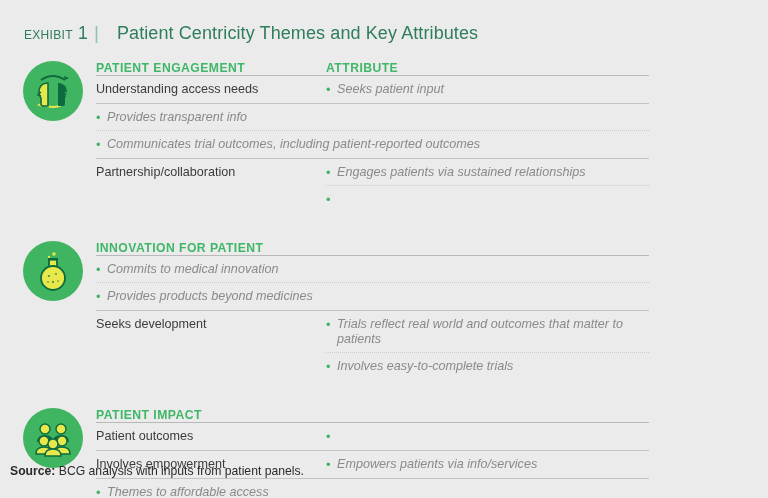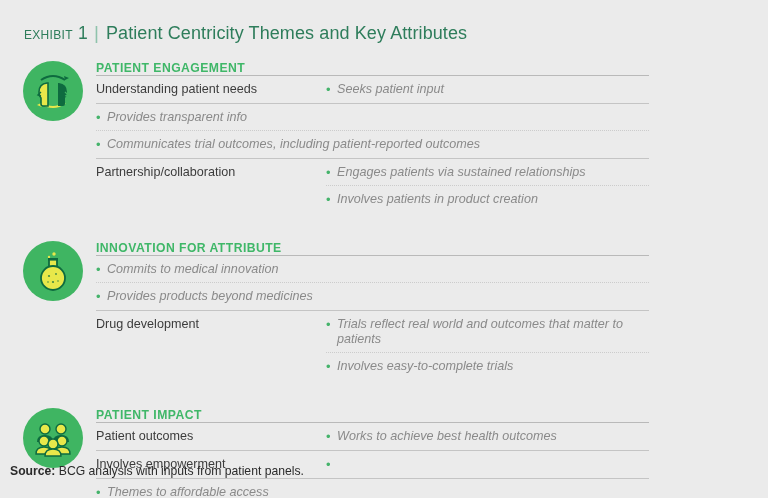--- a/index.html
+++ b/index.html
@@ -36,20 +36,21 @@
   .title-sep {
     color: #8fc3ac;
     font-size: 19px;
     margin: 0 7px 0 6px;
     font-weight: 300;
   }
   .title-text {
     font-size: 18px;
     color: #2e7d5b;
     letter-spacing: 0.1px;
+    margin-left: 11px;
   }
 
   
   .sections {
     position: absolute;
     left: 0;
     top: 53px;
     width: 676px;
   }
   .section {
@@ -181,24 +182,25 @@
       <path d="M18 42 Q30 50 42 42" stroke="#e8e84a" stroke-width="2" fill="none"></path>
       <path d="M18 42 l1 4 l-5 -2 z" fill="#e8e84a"></path>
       <path d="M24 22 q-8 1 -8 9 q0 4 2 6 l0 6 q0 2 2 2 l5 0 l0 -23 z" fill="#e8e84a" stroke="#0e6b3f" stroke-width="1.6"></path>
       <path d="M18 31 l-3 3 l3 1" fill="none" stroke="#0e6b3f" stroke-width="1.4"></path>
       <path d="M36 22 q8 1 8 9 q0 4 -2 6 l0 6 q0 2 -2 2 l-5 0 l0 -23 z" fill="#0e6b3f"></path>
       <path d="M42 31 l3 3 l-3 1" fill="none" stroke="#3fb562" stroke-width="1.2"></path>
     </svg></div>
       <div class="section-body">
         <div class="head-row">
           <div class="head-theme">PATIENT ENGAGEMENT</div>
+          <div class="head-attr">ATTRIBUTE</div>
         </div>
         <div class="rule-solid"></div>
         <div class="theme-row">
-          <div class="theme-name">Understanding patient needs</div>
+          <div class="theme-name">Understanding access needs</div>
           <ul class="attr-list">
             <li class="attr-item">
               <span class="bullet">•</span>
               <span class="attr-text">Seeks patient input</span>
             </li>
           </ul>
         </div>
         <div class="row-sep"></div>
         <div class="theme-row">
           <ul class="attr-list">
@@ -217,21 +219,20 @@
         <div class="theme-row">
           <div class="theme-name">Partnership/collaboration</div>
           <ul class="attr-list">
             <li class="attr-item">
               <span class="bullet">•</span>
               <span class="attr-text">Engages patients via sustained relationships</span>
             </li>
             <li class="attr-sep"></li>
             <li class="attr-item">
               <span class="bullet">•</span>
-              <span class="attr-text">Involves patients in product creation</span>
             </li>
           </ul>
         </div>
       </div>
     </div>
     <div class="section-gap"></div>
     <div class="section">
       <div class="section-icon-cell"><svg width="60" height="60" viewBox="0 0 60 60">
       <circle cx="30" cy="30" r="30" fill="#3fb562"></circle>
       <circle cx="31" cy="13" r="1.7" fill="#e8e84a"></circle>
@@ -241,40 +242,40 @@
       <circle cx="30" cy="37" r="12" fill="#e8e84a" stroke="#0e6b3f" stroke-width="1.8"></circle>
       <rect x="25" y="17" width="10" height="2.6" fill="#0e6b3f"></rect>
       <circle cx="26" cy="35" r="1.1" fill="#0e6b3f" opacity="0.75"></circle>
       <circle cx="33" cy="33" r="0.9" fill="#0e6b3f" opacity="0.75"></circle>
       <circle cx="30" cy="41" r="1.1" fill="#0e6b3f" opacity="0.75"></circle>
       <circle cx="35" cy="40" r="0.8" fill="#0e6b3f" opacity="0.75"></circle>
       <circle cx="25" cy="41" r="0.8" fill="#0e6b3f" opacity="0.75"></circle>
     </svg></div>
       <div class="section-body">
         <div class="head-row">
-          <div class="head-theme">INNOVATION FOR ATTRIBUTE</div>
+          <div class="head-theme">INNOVATION FOR PATIENT</div>
           <div class="head-attr"></div>
         </div>
         <div class="rule-solid"></div>
         <div class="theme-row">
           <ul class="attr-list">
             <li class="attr-item">
               <span class="bullet">•</span>
               <span class="attr-text">Commits to medical innovation</span>
             </li>
             <li class="attr-sep"></li>
             <li class="attr-item">
               <span class="bullet">•</span>
               <span class="attr-text">Provides products beyond medicines</span>
             </li>
           </ul>
         </div>
         <div class="row-sep"></div>
         <div class="theme-row">
-          <div class="theme-name">Drug development</div>
+          <div class="theme-name">Seeks development</div>
           <ul class="attr-list">
             <li class="attr-item">
               <span class="bullet">•</span>
               <span class="attr-text">Trials reflect real world and outcomes that matter to patients</span>
             </li>
             <li class="attr-sep"></li>
             <li class="attr-item">
               <span class="bullet">•</span>
               <span class="attr-text">Involves easy-to-complete trials</span>
             </li>
@@ -301,30 +302,30 @@
         <div class="head-row">
           <div class="head-theme">PATIENT IMPACT</div>
           <div class="head-attr"></div>
         </div>
         <div class="rule-solid"></div>
         <div class="theme-row">
           <div class="theme-name">Patient outcomes</div>
           <ul class="attr-list">
             <li class="attr-item">
               <span class="bullet">•</span>
-              <span class="attr-text">Works to achieve best health outcomes</span>
             </li>
           </ul>
         </div>
         <div class="row-sep"></div>
         <div class="theme-row">
           <div class="theme-name">Involves empowerment</div>
           <ul class="attr-list">
             <li class="attr-item">
               <span class="bullet">•</span>
+              <span class="attr-text">Empowers patients via info/services</span>
             </li>
           </ul>
         </div>
         <div class="row-sep"></div>
         <div class="theme-row">
           <ul class="attr-list">
             <li class="attr-item">
               <span class="bullet">•</span>
               <span class="attr-text">Themes to affordable access</span>
             </li>

